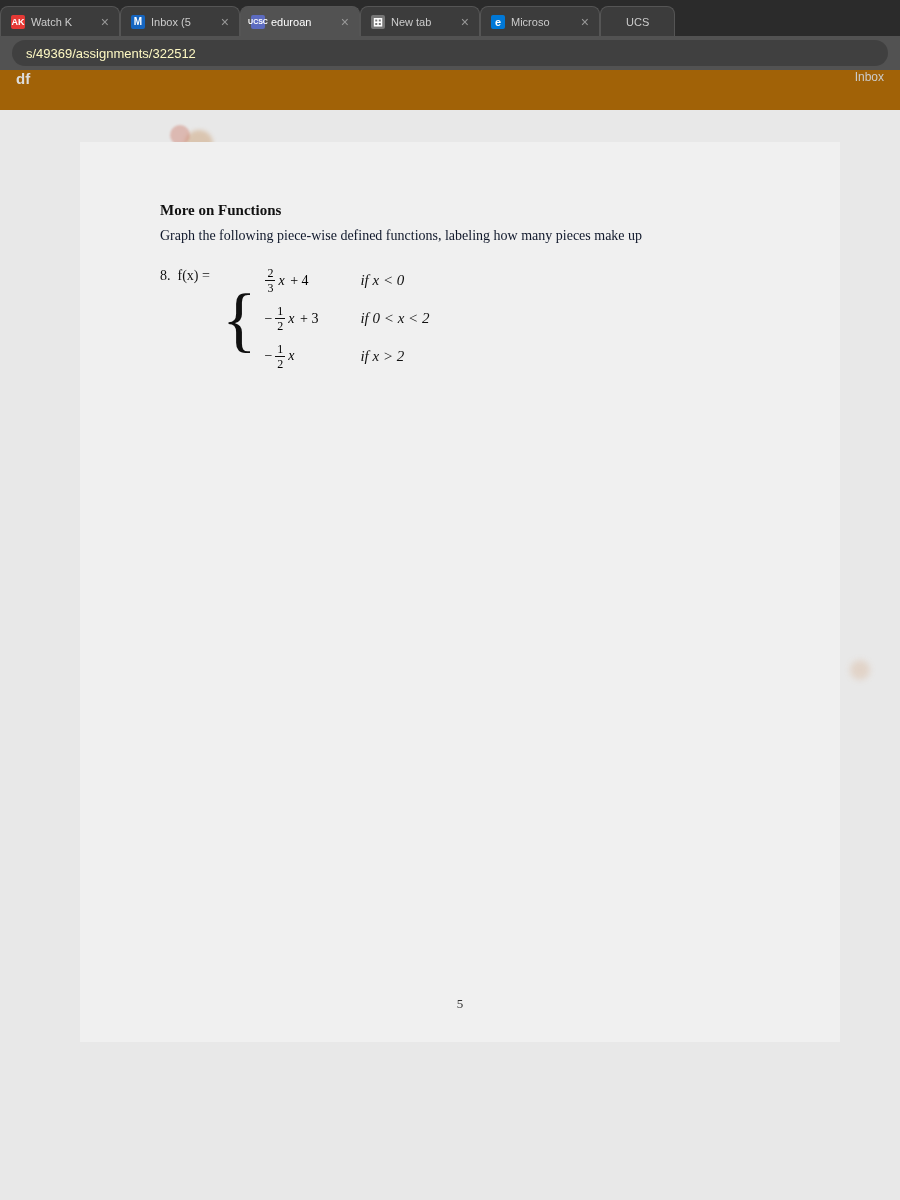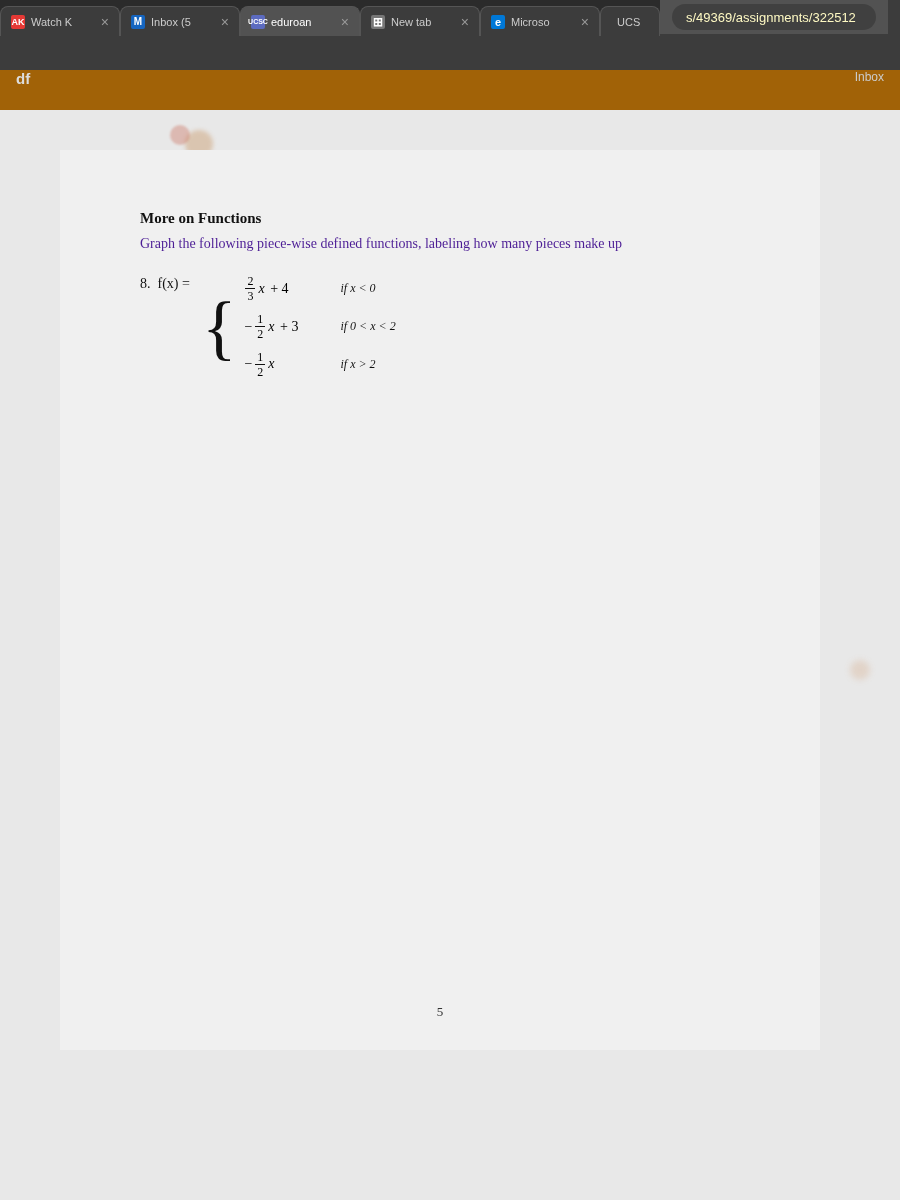--- a/index.html
+++ b/index.html
@@ -11,21 +11,21 @@
       background: #2b2b2b;
       font-family: Arial, sans-serif;
       font-size: 13px;
     }
 
     
     .browser-chrome {
       background: #3c3c3c;
       height: 70px;
       display: flex;
-      flex-direction: row;
+      flex-direction: column;
     }
 
     .tab-bar {
       display: flex;
       align-items: stretch;
       background: #2b2b2b;
       height: 36px;
       padding-top: 6px;
     }
 
@@ -73,21 +73,21 @@
     .tab-close {
       font-size: 14px;
       color: #999;
       cursor: pointer;
       line-height: 1;
     }
 
     .tab-partial {
       display: flex;
       align-items: center;
-      padding: 0 16px;
+      padding: 0 25px;
       background: #3c3c3c;
       border-radius: 8px 8px 0 0;
       font-size: 11px;
       color: #ccc;
       border: 1px solid #555;
       border-bottom: none;
       min-width: 60px;
     }
 
     .address-bar {
@@ -125,23 +125,23 @@
       color: #ccc;
       font-size: 12px;
     }
 
     
     .content-area {
       background: #e8e8e8;
       flex: 1;
       height: calc(1200px - 70px - 40px);
       display: flex;
-      justify-content: flex-start;
+      justify-content: flex-end;
       align-items: flex-start;
-      padding: 40px 60px;
+      padding: 32px 60px;
       position: relative;
     }
 
     .document-page {
       background: #f0f0f0;
       width: 100%;
       max-width: 760px;
       min-height: 900px;
       padding: 60px 80px;
       position: relative;
@@ -150,21 +150,21 @@
 
     .section-title {
       font-size: 15px;
       font-weight: bold;
       margin-bottom: 6px;
       color: #111;
     }
 
     .section-description {
       font-size: 14px;
-      color: #4c1d95;
+      color: #0f172a;
       line-height: 1.5;
       margin-bottom: 20px;
     }
 
     .problem-container {
       display: flex;
       align-items: flex-start;
       gap: 12px;
       margin-top: 20px;
     }
@@ -226,21 +226,21 @@
       line-height: 1.2;
     }
 
     .fraction .denom {
       padding: 0 2px;
       font-size: 12px;
       line-height: 1.2;
     }
 
     .case-cond {
-      font-size: 12px;
+      font-size: 15px;
       color: #111;
       font-style: italic;
     }
 
     .page-number {
       position: absolute;
       bottom: 30px;
       left: 50%;
       transform: translateX(-50%);
       font-size: 13px;

